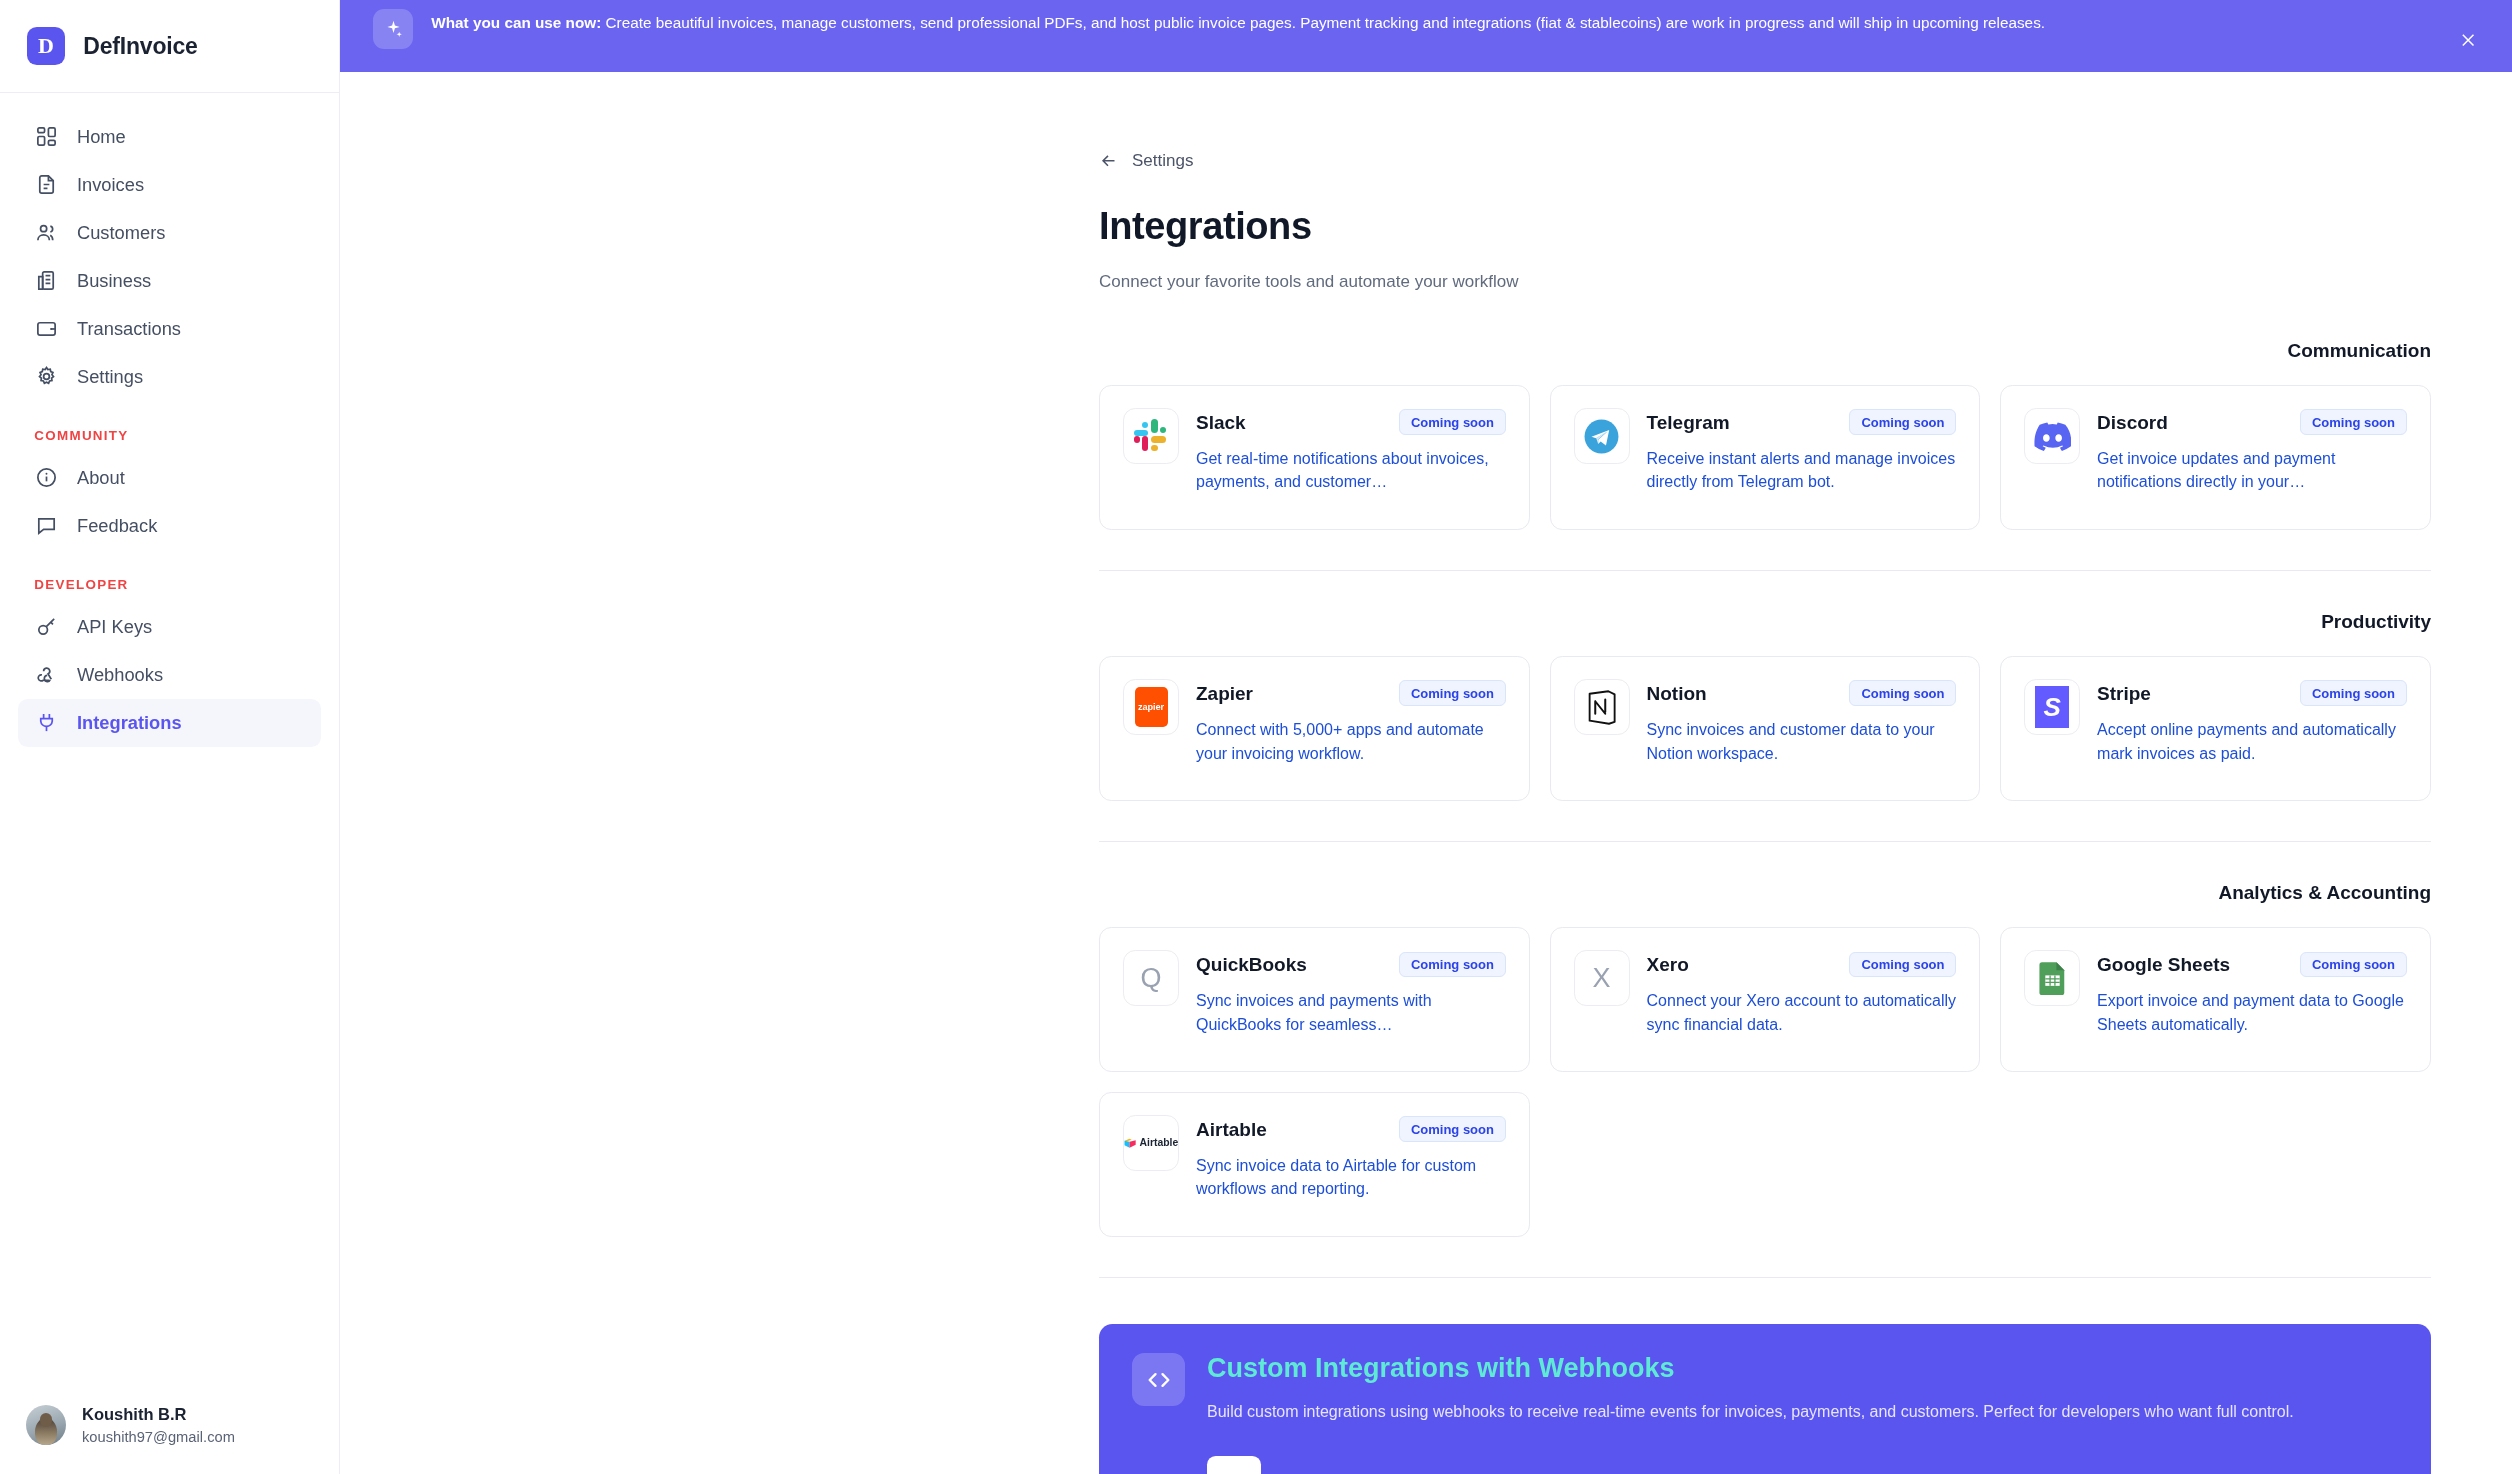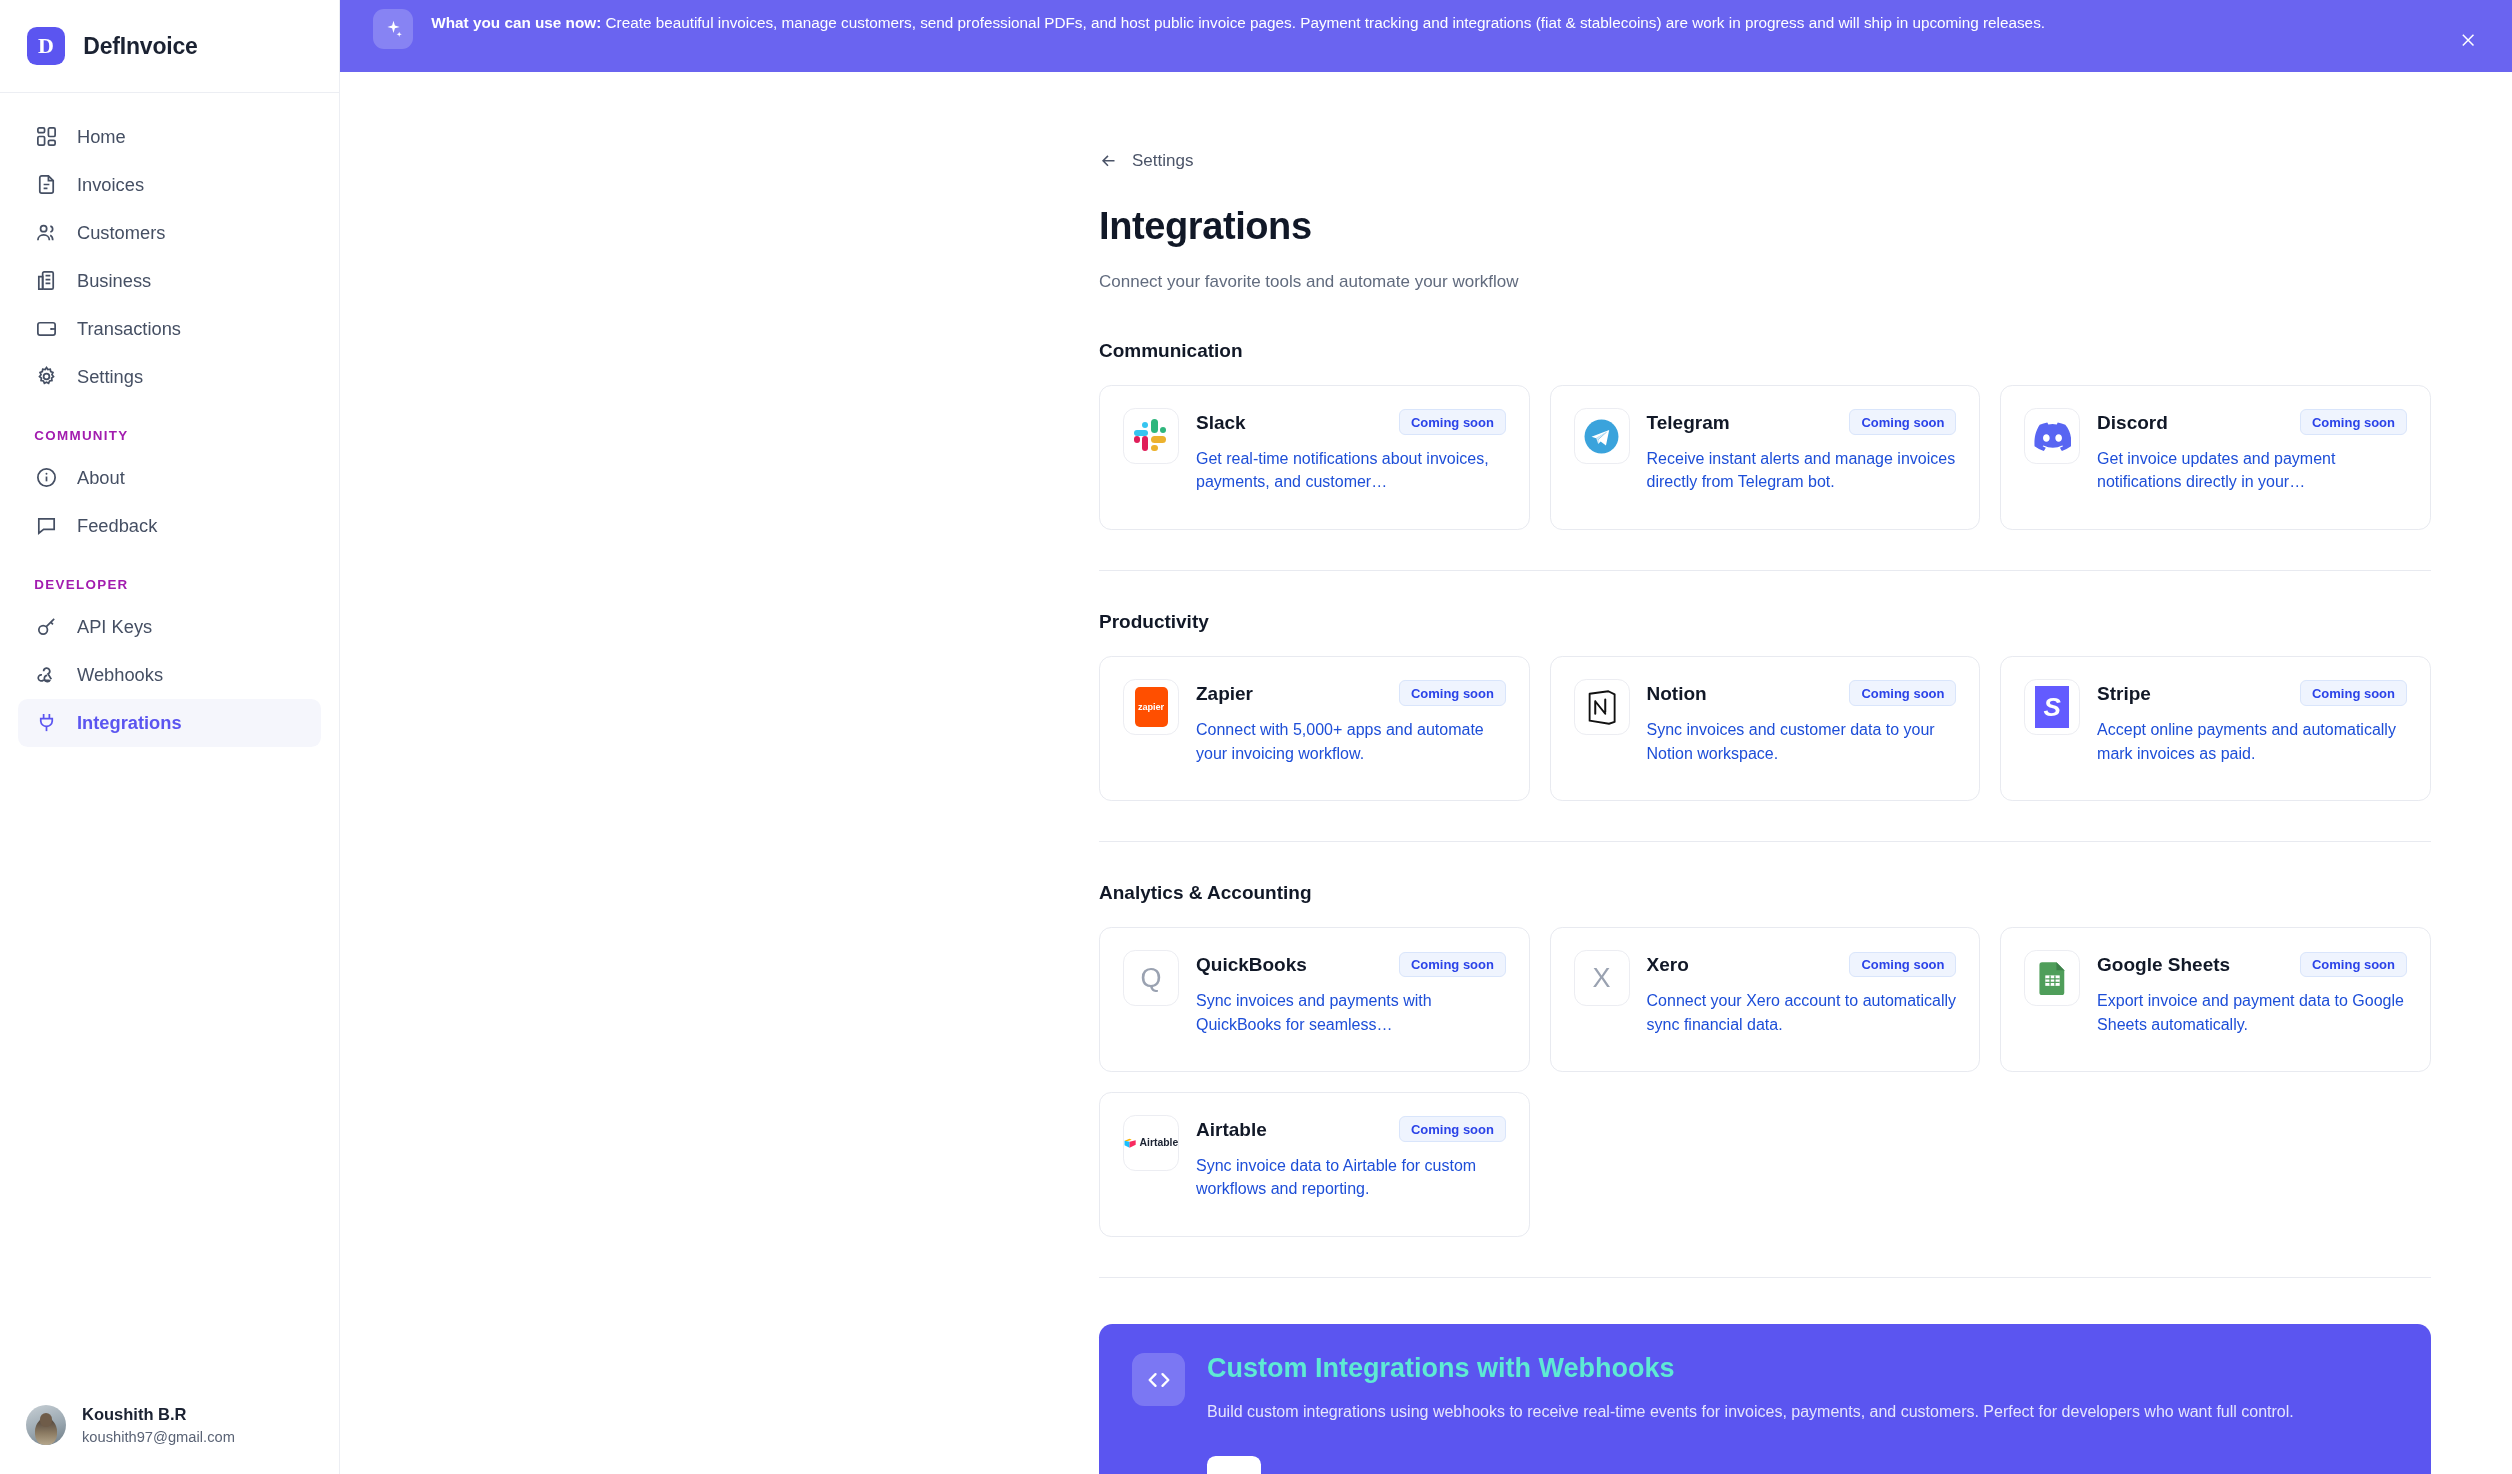--- a/index.html
+++ b/index.html
@@ -49,21 +49,21 @@
     color: #454f63;
     font-size: 18.3px;
     cursor: pointer;
   }
   .nav-item .ico { width: 24.4px; height: 24.4px; flex: 0 0 24.4px; display:flex; align-items:center; justify-content:center; }
   .nav-item .ico svg { width: 23px; height: 23px; display:block; }
   .nav-item.active { background: #f5f6fc; color: #5b55f0; font-weight: 600; }
   .nav-item.active .ico svg { stroke: #5b55f0; }
   .nav-group-label {
     font-size: 13.4px; letter-spacing: 1.3px; font-weight: 700;
-    color: #a21caf; padding: 27px 16px 11px 16px; text-transform: uppercase;
+    color: #ef4444; padding: 27px 16px 11px 16px; text-transform: uppercase;
   }
 
   .user-box {
     padding: 0 27px 27px 26px;
     display: flex; align-items: center; gap: 16px;
   }
   .avatar {
     width: 40px; height: 40px; border-radius: 50%;
     flex: 0 0 40px; overflow: hidden;
     background: linear-gradient(160deg,#c8d0d6 0%,#9aa7b0 55%,#6d7b85 100%);
@@ -122,21 +122,21 @@
     display: flex; align-items: center; gap: 13.4px;
     font-size: 17px; color: #4b5468; cursor:pointer; margin-bottom: 34px;
   }
   .backlink svg { width: 19.6px; height: 19.6px; }
 
   .page-title { font-size: 38px; font-weight: 700; color: #111827; letter-spacing: -0.4px; }
   .page-sub { font-size: 17px; color: #616b7e; margin-top: 24px; }
 
   .section { margin-top: 48px; }
   .section + .section { margin-top: 0; }
-  .section-title { font-size: 19px; font-weight: 700; color: #111827; margin-bottom: 23px; }
+  .section-title { font-size: 19px; font-weight: 700; color: #111827; margin-bottom: 23px; text-align: right; }
 
   .grid {
     display: grid; grid-template-columns: repeat(3, 1fr);
     gap: 19.6px;
   }
   .card {
     border: 1.2px solid #e8eaf0; border-radius: 12.2px;
     background: #ffffff;
     padding: 22px 23px 24.4px 23px;
     min-height: 145px;

